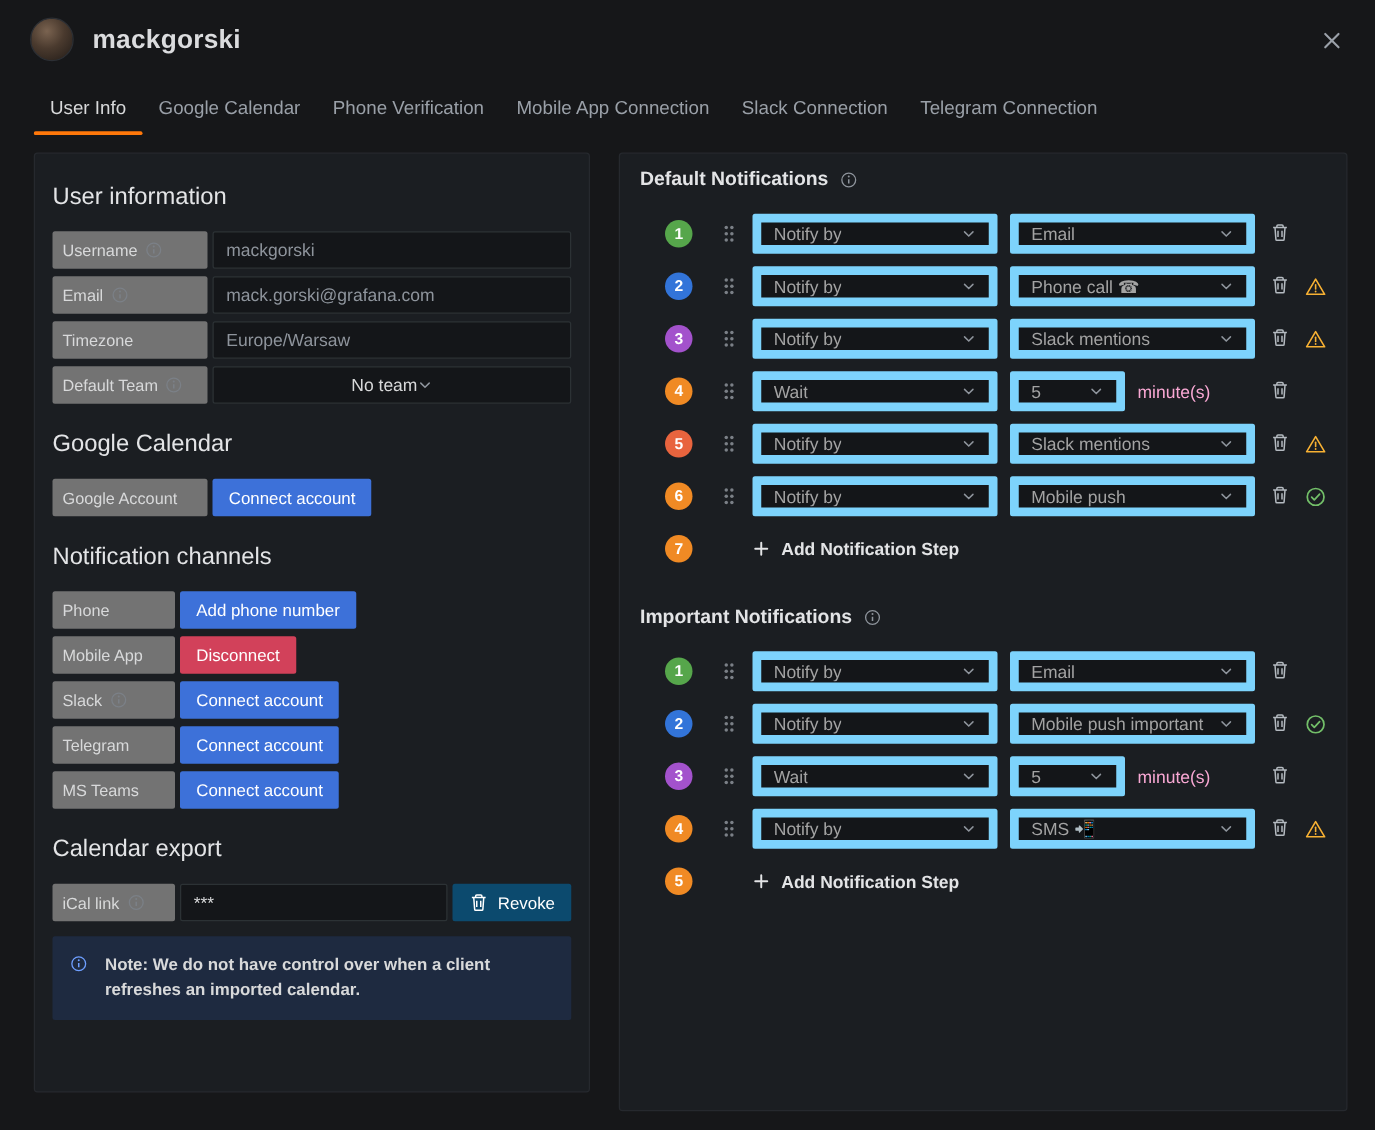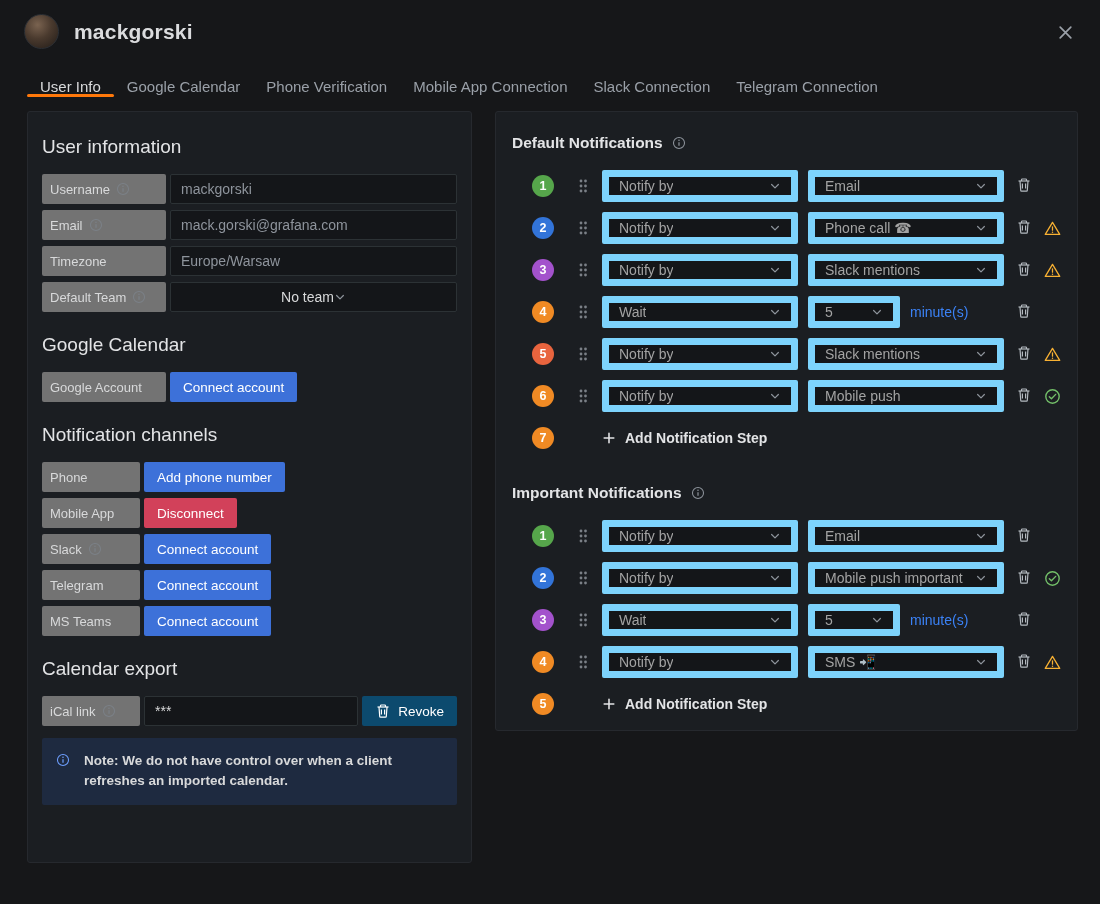--- a/index.html
+++ b/index.html
@@ -14,28 +14,28 @@
   .hdr { display:flex; align-items:center; gap:15px; padding:14px 24px 8px 24px; }
   .avatar {
     width:35px; height:35px; border-radius:50%; flex:0 0 35px;
     background:radial-gradient(circle at 38% 30%, #7a6350 0%, #4a3a2e 45%, #211b17 100%);
     border:1px solid #2c2f34;
   }
   .title { font-size:21px; font-weight:700; color:#dbdcde; letter-spacing:.2px; }
   .close-btn { position:absolute; top:20px; right:22px; background:none; border:none; color:#9aa0a8; cursor:pointer; padding:4px; display:flex; }
   
   .tabs { display:flex; margin:12px 0 0 27px; overflow:hidden; white-space:nowrap; width:1073px; }
-  .tab { position:relative; padding:9px 13px 2px 13px; font-size:15px; color:#9aa0a8; cursor:pointer; flex:0 0 auto;text-align:center; }
+  .tab { position:relative; padding:9px 13px 13px 13px; font-size:15px; color:#9aa0a8; cursor:pointer; flex:0 0 auto;text-align:center; }
   .tab.active { color:#d8d9da; }
   .tab-underline { position:absolute; left:0; right:0; bottom:0; height:3px; border-radius:2px; display:block; }
   
   .content { display:flex; gap:23px; padding:14px 22px 0 27px; }
   .panel { background:#1b1e22; border:1px solid #26292e; border-radius:3px; }
   .left-panel  { width:476px; height:752px; padding:24px 14px; }
-  .right-panel { width:620px; height:620px; padding:22px 16px; }
+  .right-panel { width:620px; height:767px; padding:12px 16px; }
   .section-head { font-size:19px; font-weight:500; color:#e3e4e6; margin:0 0 16px 0; }
   .mt { margin-top:22px; }
   
   .field-row { display:flex; align-items:stretch; margin-bottom:6px; height:30px; }
   .flabel {
     background:#737373; border-radius:2px; display:flex; align-items:center; gap:6px;
     padding:0 8px; font-size:13px; font-weight:500; color:#d8d9da; margin-right:4px;
   }
   .flabel.wide   { width:124px; flex:0 0 124px; }
   .flabel.narrow { width:98px;  flex:0 0 98px; }
@@ -75,21 +75,21 @@
   .drag-handle { margin-left:24px; margin-right:14px; color:#7b8087; display:flex; width:10px; cursor:grab; }
   .select {
     width:196px; flex:0 0 196px; height:32px; background:#141619; border:7px solid #7dd3fc;
     border-radius:2px; display:flex; align-items:center; justify-content:space-between;
     padding:0 10px; font-size:14px; color:#a3a3a3; cursor:pointer;
   }
   .select .val { overflow:hidden; white-space:nowrap; }
   .mid { width:196px; flex:0 0 196px; margin-left:10px; display:flex; align-items:center; gap:10px; }
   .mid .select.full { width:196px; flex:0 0 196px; }
   .mid .select.small { width:92px; flex:0 0 92px; }
-  .suffix { font-size:14px; font-weight:500; color:#3b82f6; white-space:nowrap; }
+  .suffix { font-size:14px; font-weight:500; color:#f9a8d4; white-space:nowrap; }
   .trash-btn { margin-left:12px; background:none; border:none; color:#b4bac0; width:18px; height:18px; padding:0; cursor:pointer; display:flex; }
   .status { margin-left:10px; width:17px; height:17px; display:flex; }
   .add-step {
     margin-left:48px; background:none; border:none; color:#e3e4e6; font-weight:600; font-size:14px;
     display:flex; align-items:center; gap:9px; cursor:pointer; padding:0;
     font-family:"Liberation Sans", sans-serif;
   }
   .add-step .plus { display:flex; color:#e3e4e6; }
 </style>
 </head>

